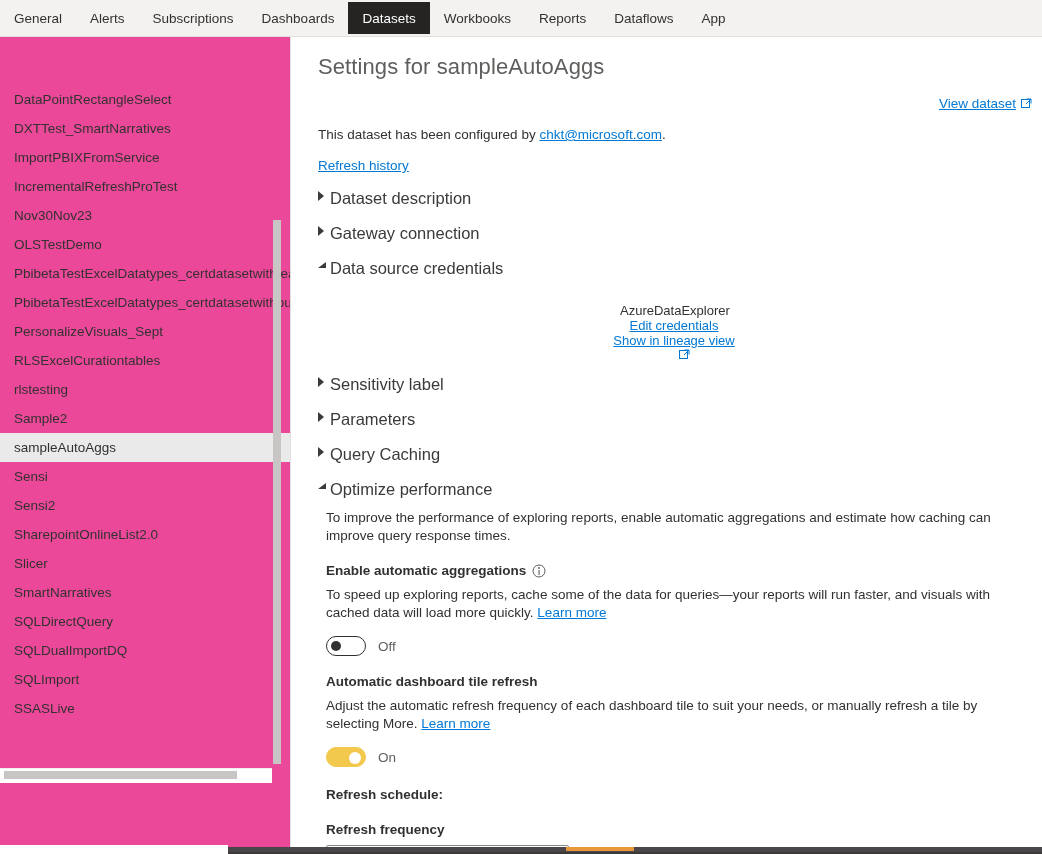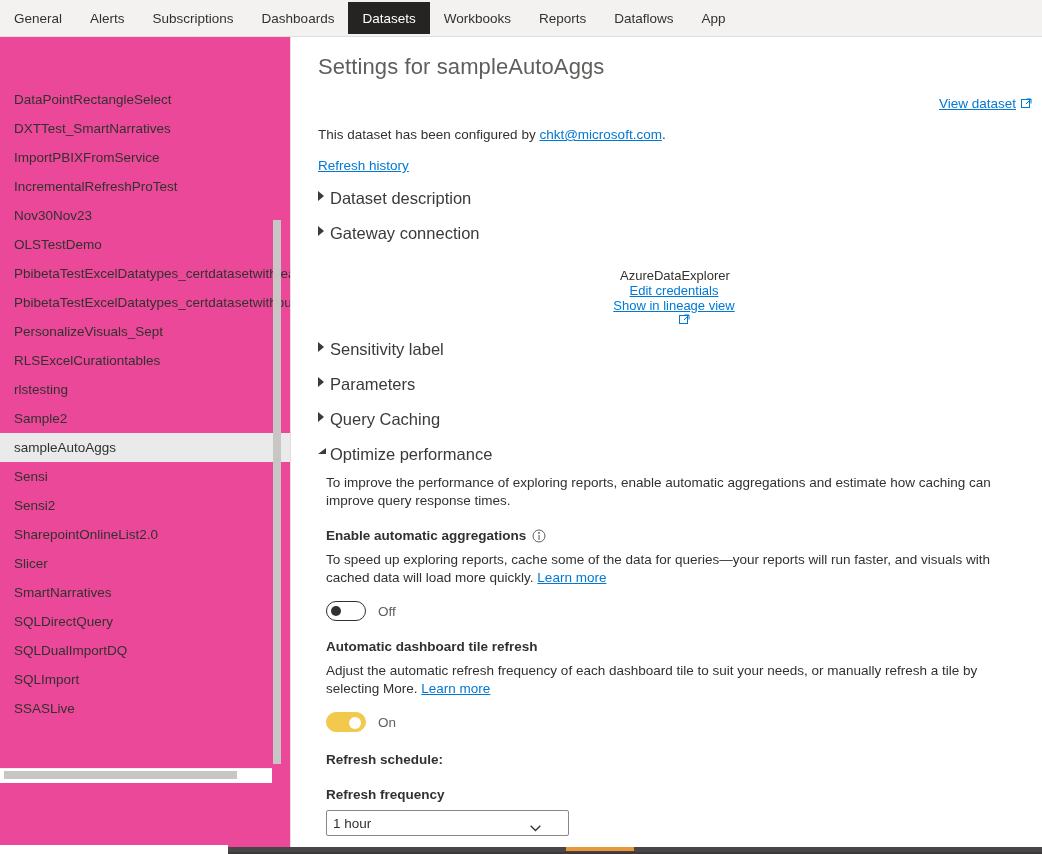--- a/index.html
+++ b/index.html
@@ -279,20 +279,28 @@
 
     <div class="section">
       <span class="tri">
           <svg width="7" height="10" viewBox="0 0 7 10">
             <path d="M0 0 L6 5 L0 10 Z" fill="#3b3a39"></path>
           </svg>
         </span>
       <span class="section-title">Gateway connection</span>
     </div>
 
+    <div class="section">
+      <span class="tri">
+          <svg width="10" height="8" viewBox="0 0 10 8">
+            <path d="M0 6 L8 6 L8 0 Z" fill="#3b3a39"></path>
+          </svg>
+        </span>
+      <span class="section-title">Data source credentials</span>
+    </div>
     <div class="cred-row">
       <span class="cred-name">AzureDataExplorer</span>
       <span class="link">Edit credentials</span>
       <span class="link">Show in lineage view</span>
       <span class="ext-ic" style="margin-left:4px;"><svg width="11" height="11" viewBox="0 0 11 11">
             <rect x="0.5" y="1.5" width="8" height="8" fill="none" stroke="#0078d4" stroke-width="1"></rect>
             <path d="M5.5 1 L10 1 L10 5.5" fill="none" stroke="#0078d4" stroke-width="1"></path>
             <path d="M5 6 L10 1" stroke="#0078d4" stroke-width="1"></path>
           </svg></span>
     </div>

